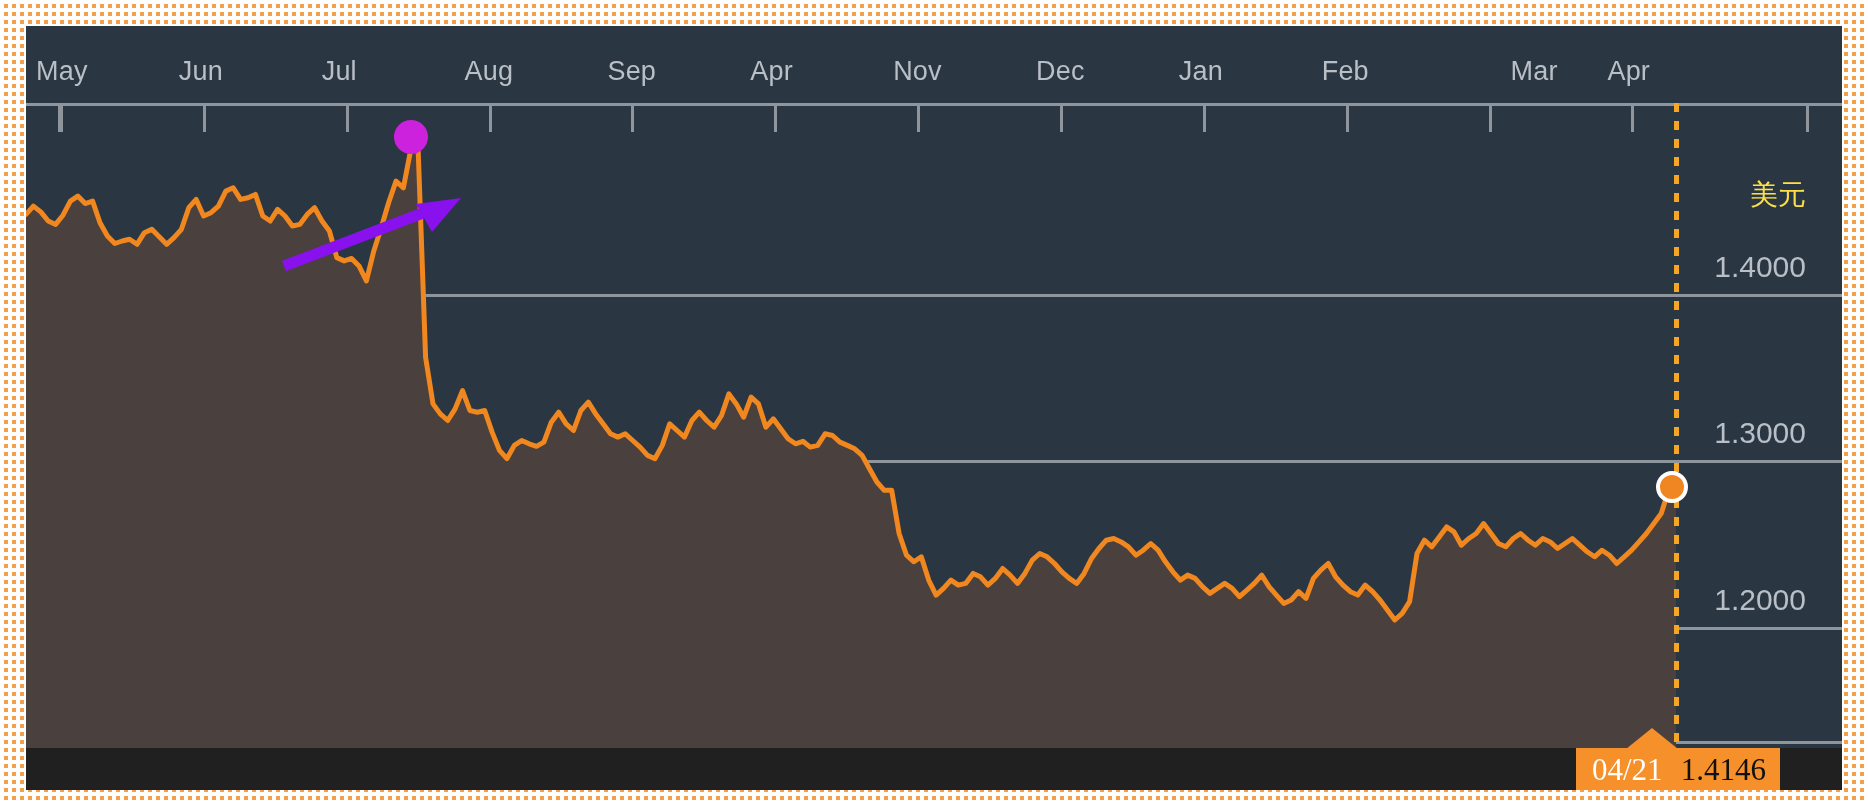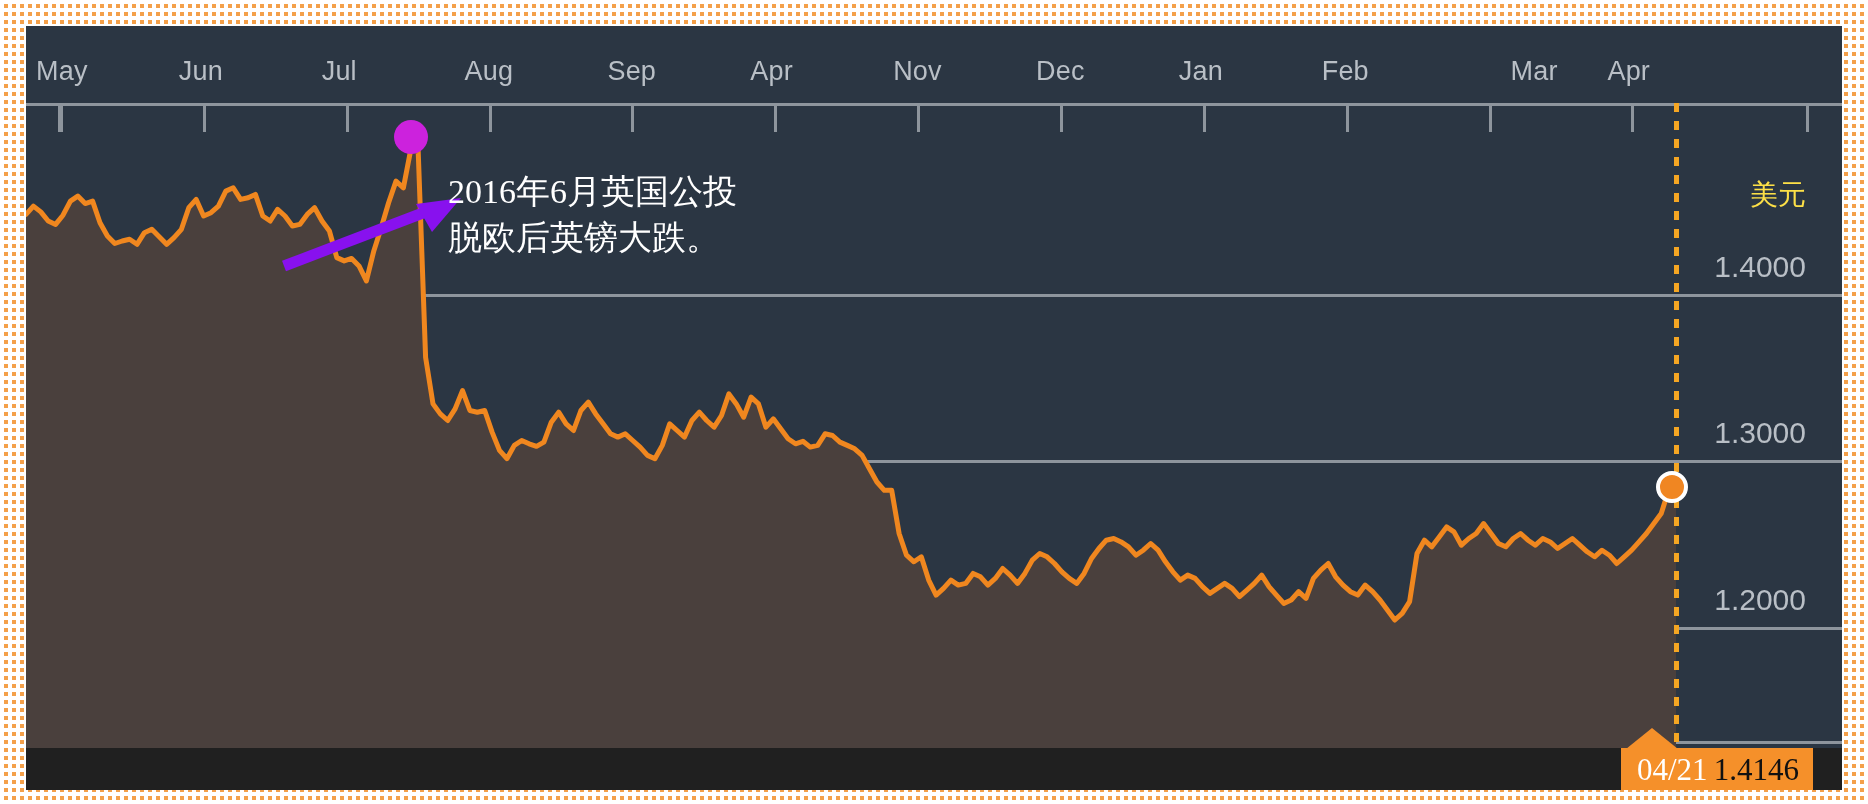--- a/index.html
+++ b/index.html
@@ -135,25 +135,24 @@
   }
 
   
   #badge{
     position:absolute;
     left:1576px; top:748px;
     height:42px;
     background:#f5902a;
     display:flex; align-items:center;
     padding:0 14px 0 16px;
-    gap:6px;
+    gap:18px;
     font-family:"Liberation Serif", serif;
     font-size:31px;
     line-height:1;
-    margin-left:45px;
   }
   #badge-date{ color:#ffffff; }
   #badge-value{ color:#111111; }
   #badge-pointer{
     position:absolute;
     left:1626px; top:728px;
     width:0; height:0;
     border-left:26px solid transparent;
     border-right:26px solid transparent;
     border-bottom:21px solid #f5902a;
@@ -221,24 +220,20 @@
 
     <div id="nowline" style="left: 1648px;"></div>
 
     <div id="event-dot" style="left: 367.753px; top: 93.5455px;"></div>
 
     <svg id="arrow" viewBox="0 0 200 90">
       <line x1="8" y1="80" x2="160" y2="22" stroke="#8811ee" stroke-width="11" stroke-linecap="butt"></line>
       <polygon points="185,12 140,18 156,46" fill="#8811ee"></polygon>
     </svg>
 
-    <div id="annotation">
-      <div>2016年6月英国公投</div>
-      <div>脱欧后英镑大跌。</div>
-    </div>
 
     <div id="current-dot" style="left: 1630px; top: 444.823px;"></div>
 
   </div>
 
   <div id="bottom-strip"></div>
   <div id="badge-pointer"></div>
   <div id="badge">
     <span id="badge-date">04/21</span>
     <span id="badge-value">1.4146</span>

